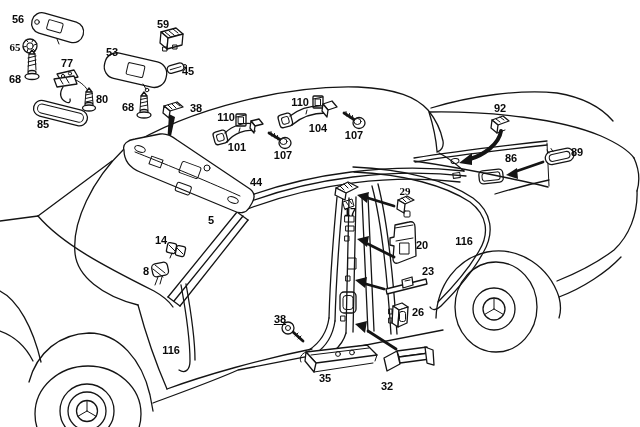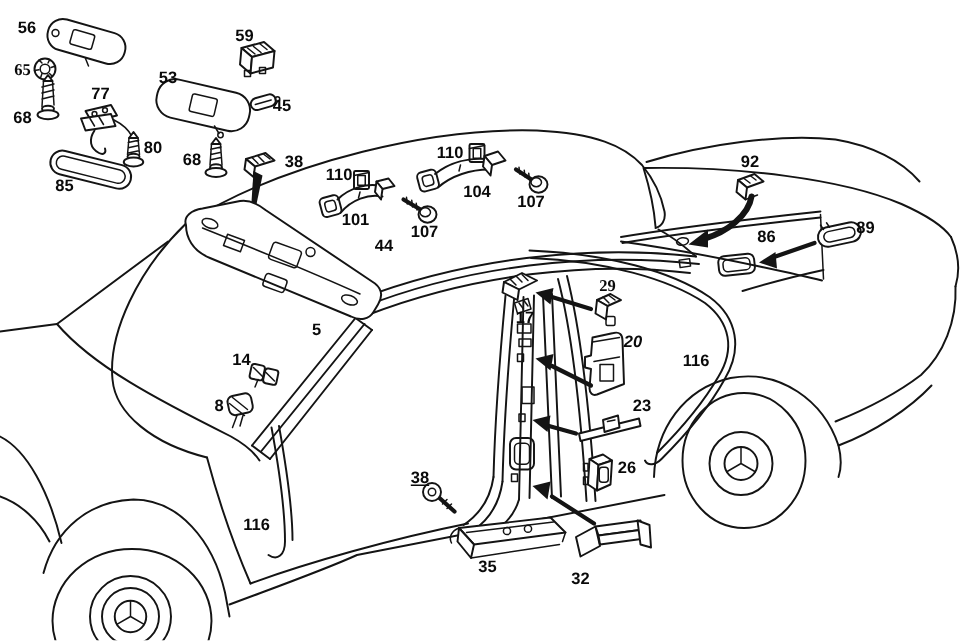--- a/index.html
+++ b/index.html
@@ -375,27 +375,27 @@
       <span class="part-label" style="left: 196px; top: 108px; color: rgb(10, 10, 10);">38</span>
       <span class="part-label" style="left: 226px; top: 117px; color: rgb(10, 10, 10);">110</span>
       <span class="part-label" style="left: 237px; top: 147px; color: rgb(10, 10, 10);">101</span>
       <span class="part-label" style="left: 283px; top: 155px; color: rgb(10, 10, 10);">107</span>
       <span class="part-label" style="left: 300px; top: 102px; color: rgb(10, 10, 10);">110</span>
       <span class="part-label" style="left: 318px; top: 128px; color: rgb(10, 10, 10);">104</span>
       <span class="part-label" style="left: 354px; top: 135px; color: rgb(10, 10, 10);">107</span>
       <span class="part-label" style="left: 500px; top: 108px; color: rgb(10, 10, 10);">92</span>
       <span class="part-label" style="left: 511px; top: 158px; color: rgb(10, 10, 10);">86</span>
       <span class="part-label" style="left: 577px; top: 152px; color: rgb(10, 10, 10);">89</span>
-      <span class="part-label" style="left: 256px; top: 164px; color: rgb(10, 10, 10);">44</span>
+      <span class="part-label" style="left: 256px; top: 182px; color: rgb(10, 10, 10);">44</span>
       <span class="part-label" style="left: 211px; top: 220px; color: rgb(10, 10, 10);">5</span>
       <span class="part-label" style="left: 161px; top: 240px; color: rgb(10, 10, 10);">14</span>
       <span class="part-label" style="left: 146px; top: 271px; color: rgb(10, 10, 10);">8</span>
       <span class="part-label" style="left: 350px; top: 176px; color: rgb(10, 10, 10); margin-top: 36px;">17</span>
       <span class="part-label" style="left: 405px; top: 191px; color: rgb(10, 10, 10); font-family: Liberation Serif, serif;">29</span>
-      <span class="part-label" style="left: 422px; top: 228px; color: rgb(10, 10, 10); font-style: italic;">20</span>
+      <span class="part-label" style="left: 422px; top: 245px; color: rgb(10, 10, 10);">20</span>
       <span class="part-label" style="left: 464px; top: 241px; color: rgb(10, 10, 10);">116</span>
       <span class="part-label" style="left: 428px; top: 271px; color: rgb(10, 10, 10);">23</span>
       <span class="part-label" style="left: 418px; top: 312px; color: rgb(10, 10, 10);">26</span>
       <span class="part-label" style="left: 280px; top: 319px; color: rgb(10, 10, 10); text-decoration: underline;">38</span>
       <span class="part-label" style="left: 325px; top: 378px; color: rgb(10, 10, 10);">35</span>
       <span class="part-label" style="left: 387px; top: 386px; color: rgb(10, 10, 10);">32</span>
       <span class="part-label" style="left: 171px; top: 350px; color: rgb(10, 10, 10);">116</span>
     </div>
 </div>
 

